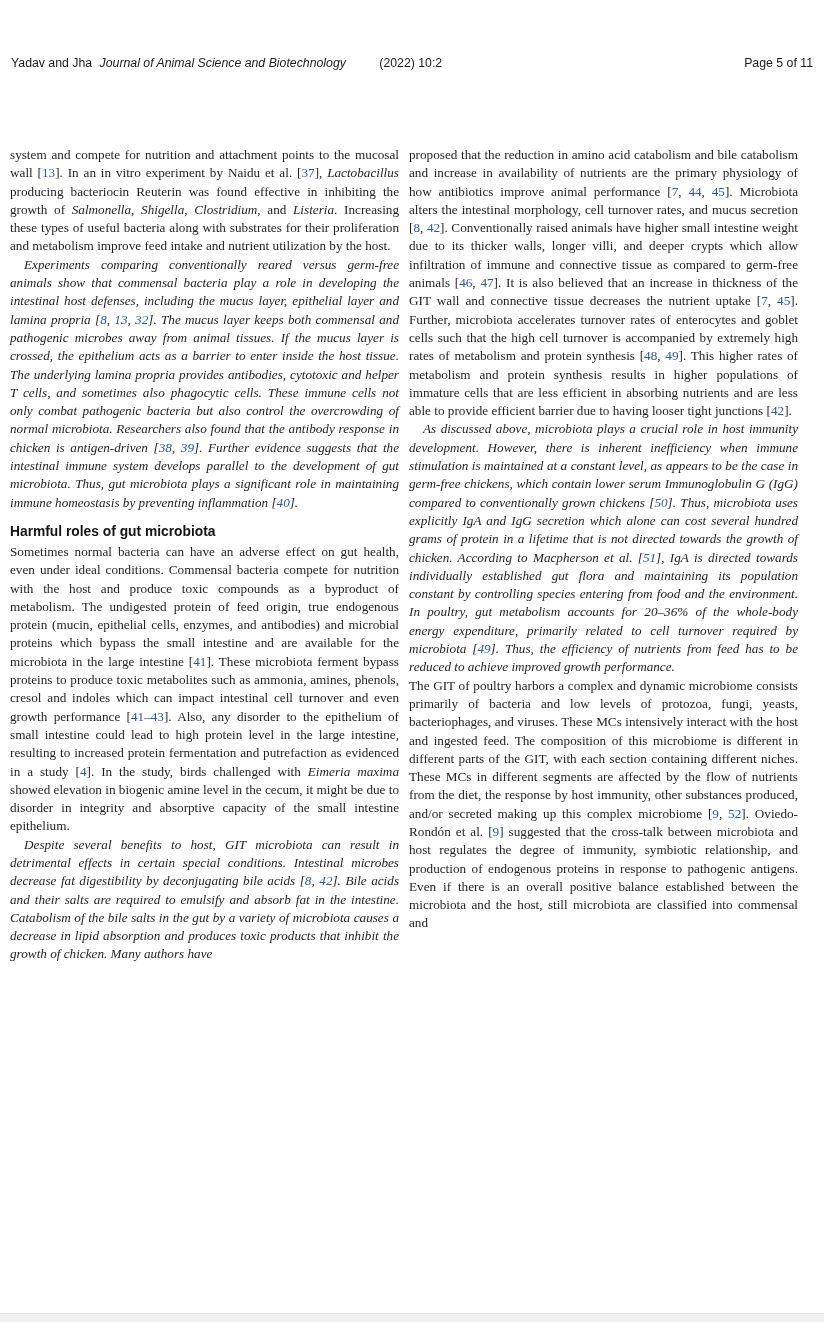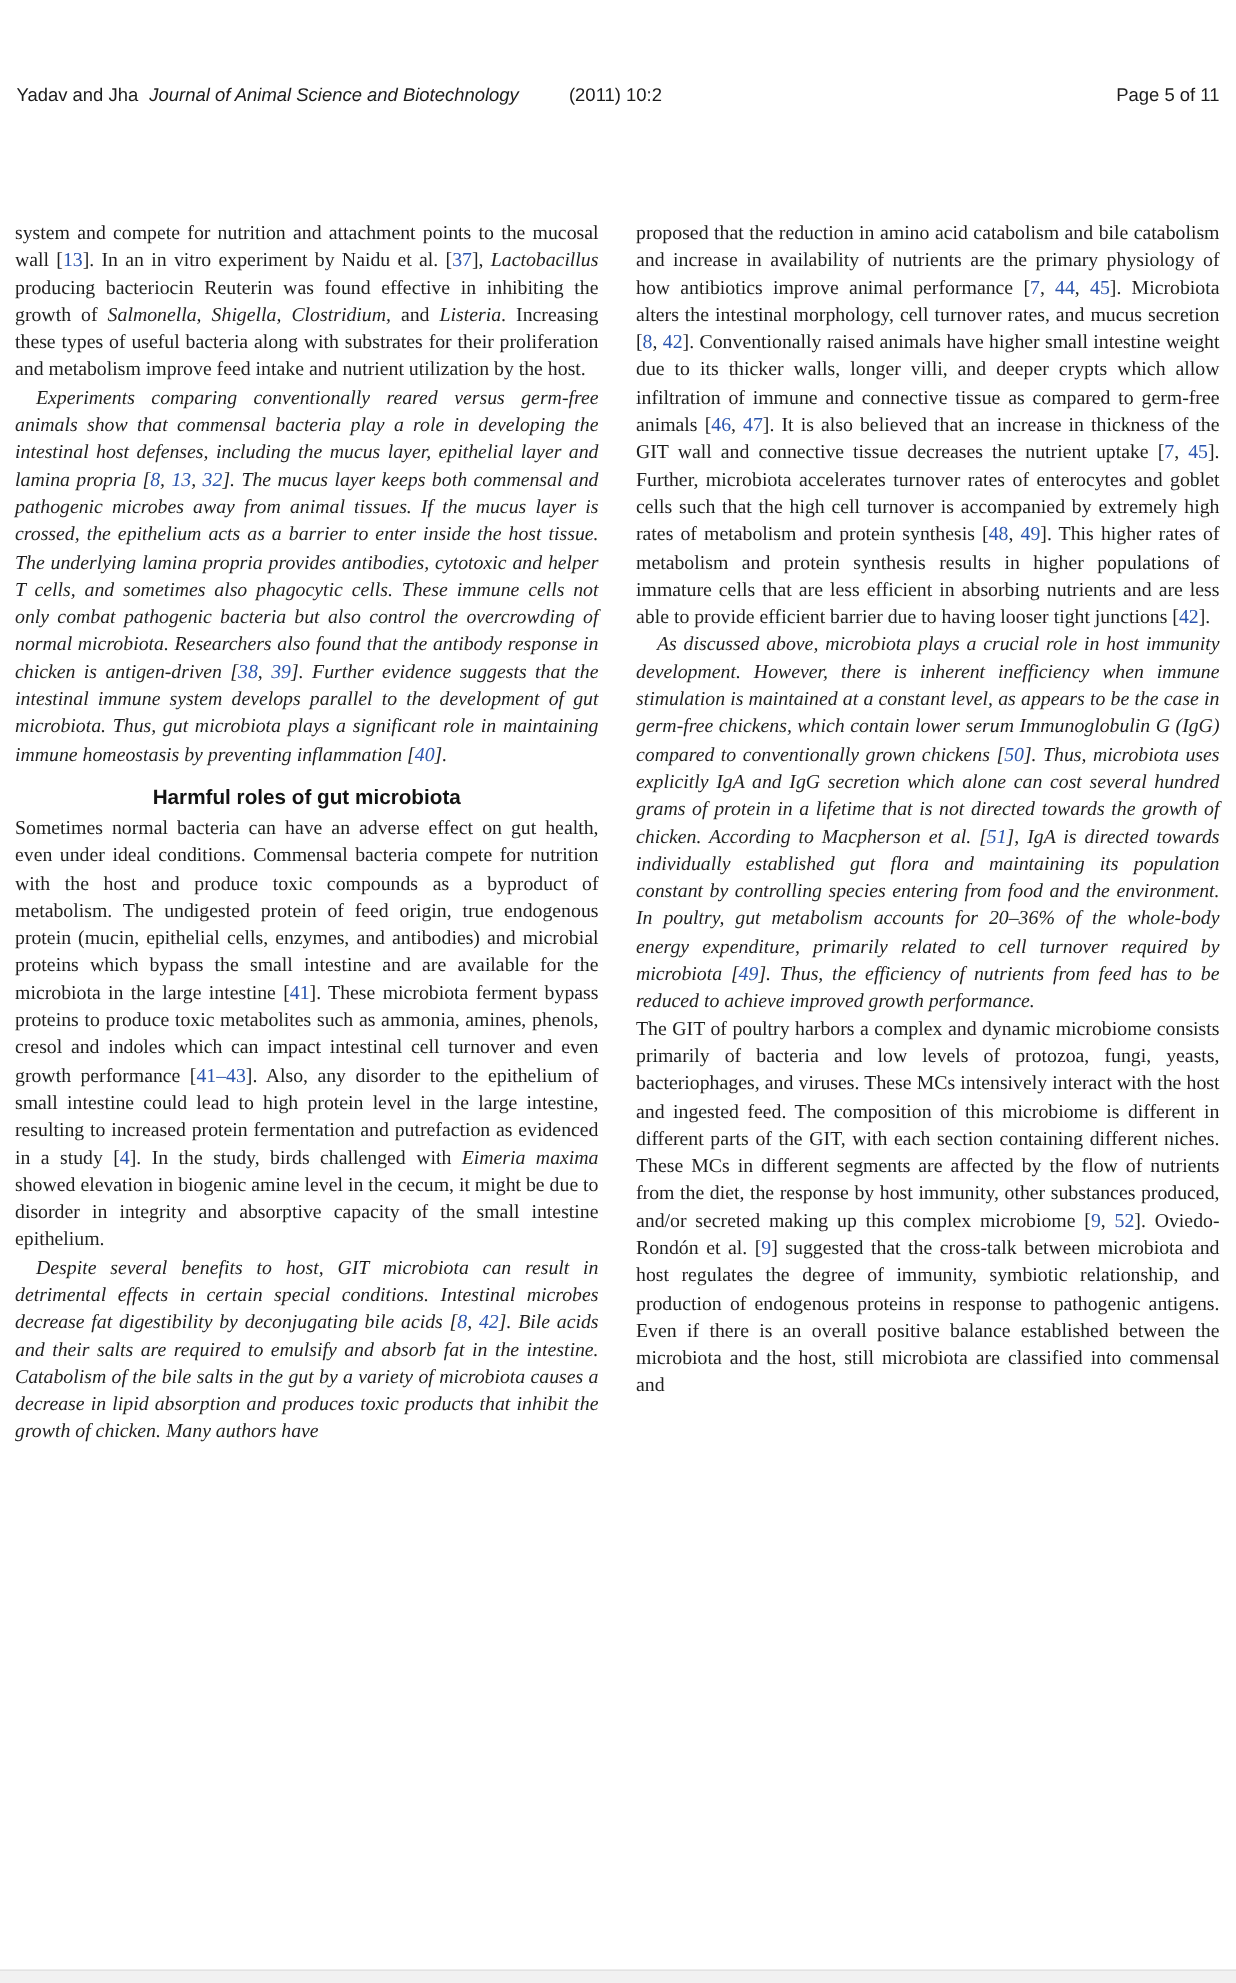--- a/index.html
+++ b/index.html
@@ -26,21 +26,21 @@
     color: #1c1c1c;
   }
   .running-header .journal-title { font-style: italic; margin-left: 4px; margin-top: 33px; }
   .running-header .issue { margin-left: 30px; }
   .columns {
     position: absolute;
     top: 146px;
     left: 10px;
     width: 803px;
     display: flex;
-    gap: 25px;
+    gap: 10px;
   }
   .col {
     width: 389px;
     flex: 0 0 389px;
   }
   p.para {
     margin: 0;
     text-align: justify;
     font-size: 13.2px;
     line-height: 18.3px;
@@ -49,21 +49,20 @@
     -webkit-hyphens: auto;
   }
   p.para.indent { text-indent: 14px; font-style: italic; }
   h2.sec-heading {
     margin: 11px 0 3px 0;
     font-family: "Liberation Sans", sans-serif;
     font-weight: bold;
     font-size: 13.8px;
     line-height: 17px;
     color: #141414;
-    text-align: center;
   }
   em { font-style: italic; }
   .cite {
     color: var(--cite-color, #2b55ae);
     cursor: pointer;
   }
   .bottom-strip {
     position: absolute;
     left: 0;
     right: 0;
@@ -75,21 +74,21 @@
 </style>
 </head>
 <body>
 
 <div class="page">
 
   <header class="running-header">
     <div class="header-left">
       <span>Yadav and Jha</span>
       <span class="journal-title">Journal of Animal Science and Biotechnology</span>
-      <span class="issue">(2011) 10:2</span>
+      <span class="issue">(2022) 10:2</span>
     </div>
     <div class="header-right">Page 5 of 11</div>
   </header>
 
   <main class="columns">
     <section class="col" id="col-left">
         <p class="para">system and compete for nutrition and attachment points to the mucosal wall [<span class="cite">13</span>]. In an in vitro experiment by Naidu et al. [<span class="cite">37</span>], <em>Lactobacillus</em> producing bacteriocin Reuterin was found effective in inhibiting the growth of <em>Salmonella, Shigella, Clostridium,</em> and <em>Listeria</em>. Increasing these types of useful bacteria along with substrates for their proliferation and metabolism improve feed intake and nutrient utilization by the host.</p>
         <p class="para indent">Experiments comparing conventionally reared versus germ-free animals show that commensal bacteria play a role in developing the intestinal host defenses, including the mucus layer, epithelial layer and lamina propria [<span class="cite">8</span>, <span class="cite">13</span>, <span class="cite">32</span>]. The mucus layer keeps both commensal and pathogenic microbes away from animal tissues. If the mucus layer is crossed, the epithelium acts as a barrier to enter inside the host tissue. The underlying lamina propria provides antibodies, cytotoxic and helper T cells, and sometimes also phagocytic cells. These immune cells not only combat pathogenic bacteria but also control the overcrowding of normal microbiota. Researchers also found that the antibody response in chicken is antigen-driven [<span class="cite">38</span>, <span class="cite">39</span>]. Further evidence suggests that the intestinal immune system develops parallel to the development of gut microbiota. Thus, gut microbiota plays a significant role in maintaining immune homeostasis by preventing inflammation [<span class="cite">40</span>].</p>
         <h2 class="sec-heading">Harmful roles of gut microbiota</h2>
         <p class="para">Sometimes normal bacteria can have an adverse effect on gut health, even under ideal conditions. Commensal bacteria compete for nutrition with the host and produce toxic compounds as a byproduct of metabolism. The undigested protein of feed origin, true endogenous protein (mucin, epithelial cells, enzymes, and antibodies) and microbial proteins which bypass the small intestine and are available for the microbiota in the large intestine [<span class="cite">41</span>]. These microbiota ferment bypass proteins to produce toxic metabolites such as ammonia, amines, phenols, cresol and indoles which can impact intestinal cell turnover and even growth performance [<span class="cite">41–43</span>]. Also, any disorder to the epithelium of small intestine could lead to high protein level in the large intestine, resulting to increased protein fermentation and putrefaction as evidenced in a study [<span class="cite">4</span>]. In the study, birds challenged with <em>Eimeria maxima</em> showed elevation in biogenic amine level in the cecum, it might be due to disorder in integrity and absorptive capacity of the small intestine epithelium.</p>

